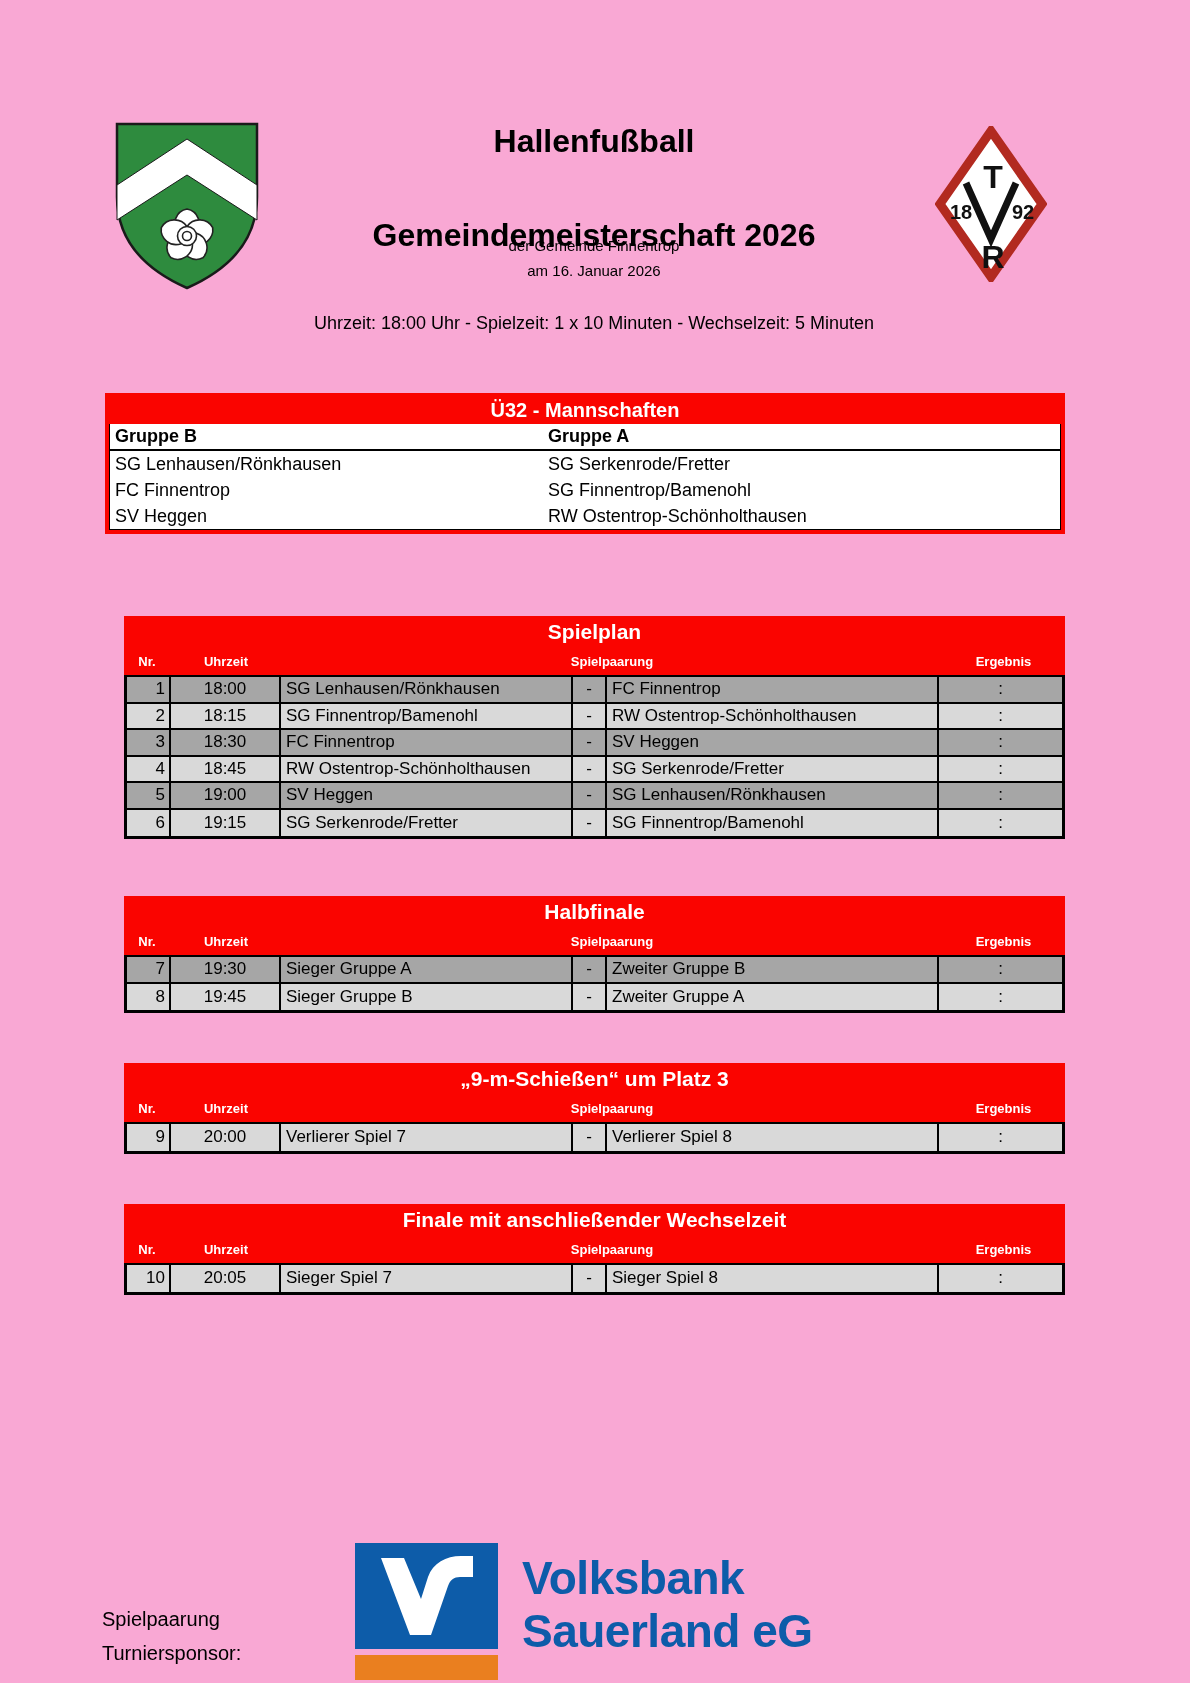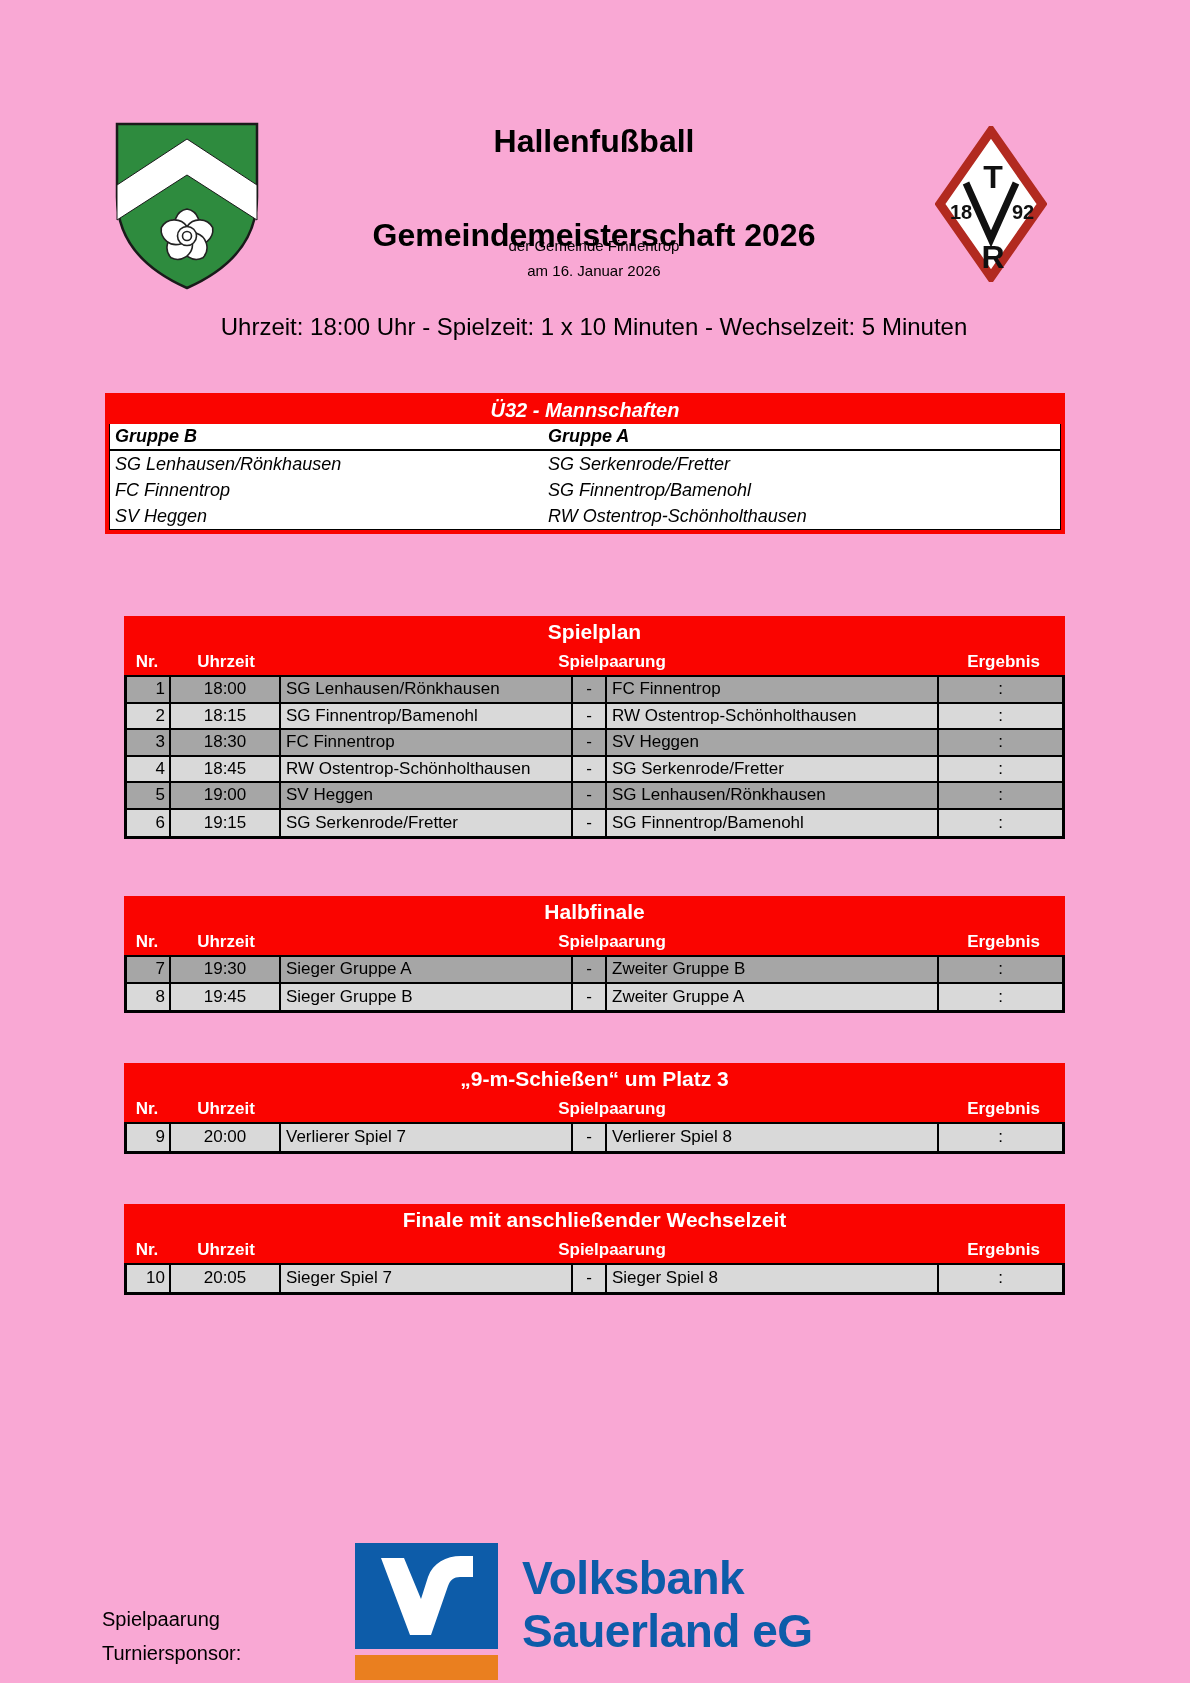--- a/index.html
+++ b/index.html
@@ -18,29 +18,29 @@
     position:absolute; top:118px; left:0; width:1188px;
     text-align:center; font-size:32px; font-weight:bold; line-height:47px;
     white-space:pre-line;
   }
   .doc-subtitle {
     position:absolute; top:233px; left:0; width:1188px;
     text-align:center; font-size:15px; line-height:25px;
   }
   .doc-info {
     position:absolute; top:313px; left:0; width:1188px;
-    text-align:center; font-size:24px;
+    text-align:center; font-size:18px;
   }
   .crest { position:absolute; left:112px; top:119px; }
   .tvr   { position:absolute; left:935px; top:126px; }
 
   
   .teams-table {
     position:absolute; left:105px; top:393px; width:960px;
-    border:4px solid #FA0400; background:#fff;font-style:italic;
+    border:4px solid #FA0400; background:#fff;
   }
   .tt-header {
     height:27px; background:#FA0400; color:#fff;
     font-weight:bold; font-size:20px;
     display:flex; align-items:center; justify-content:center;
   }
   .tt-body { border:1px solid #000; border-top:none; }
   .tt-row { display:grid; grid-template-columns:433px 1fr; }
   .tt-cell {
     height:26px; display:flex; align-items:center;
@@ -51,21 +51,21 @@
   
   .match-table { position:absolute; left:105px; width:960px;padding-left:19px; }
   #mt0 { top:616px; } #mt1 { top:896px; } #mt2 { top:1063px; } #mt3 { top:1204px; }
   .mt-titlebar {
     height:32px; background:#FA0400; color:#fff;
     font-size:21px; font-weight:bold;
     display:flex; align-items:center; justify-content:center;
   }
   .mt-header {
     height:27px; background:#FA0400; color:#fff;
-    font-weight:bold; font-size:17px;
+    font-weight:bold; font-size:13px;
     display:grid; grid-template-columns:46px 112px 660px 1fr; align-items:center;
   }
   .hc { text-align:center; }
   .mt-rows { border:3px solid #000; border-top:2px solid #000; }
   .mt-row {
     display:grid; grid-template-columns:44px 110px 292px 34px 332px 1fr;
     height:26.5px; border-bottom:2px solid #000;
   }
   .mt-row:last-child { border-bottom:none; }
   .mt-row.dark  { background:#a6a6a6; }

